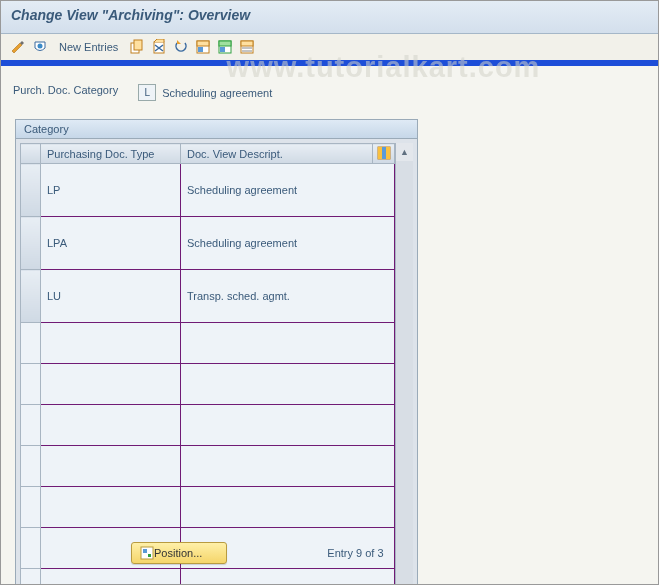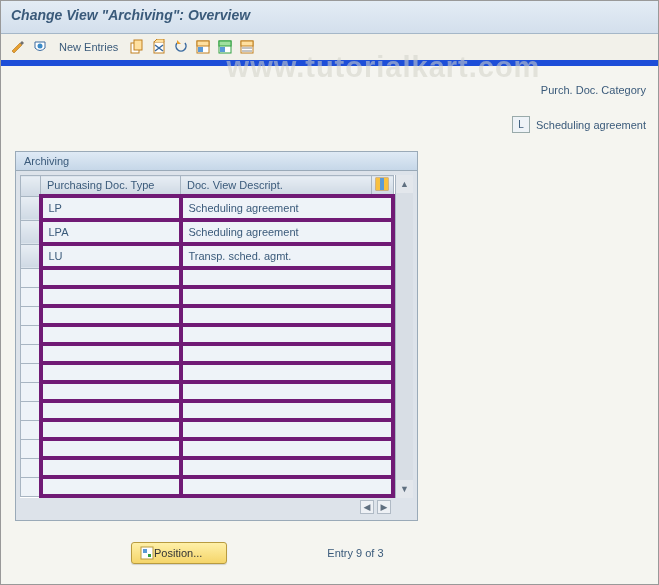--- a/index.html
+++ b/index.html
@@ -43,23 +43,22 @@
     cursor: pointer;
   }
   .tool-text {
     color: #3a5a7a;
     padding: 2px 6px;
     cursor: pointer;
   }
   .filter-row {
     padding: 18px 12px 8px 12px;
     display: flex;
-    align-items: flex-end;
+    align-items: flex-start;
     gap: 20px;
-    flex-direction: column;
   }
   .filter-label { color: #3a5a7a; }
   .filter-box {
     display: inline-flex;
     align-items: center;
     gap: 6px;
   }
   .filter-code {
     display: inline-block;
     width: 18px;
@@ -117,22 +116,22 @@
     background: linear-gradient(#e8eef4, #cfd9e4);
     border: 1px solid #a8b5c2;
     padding:0;
   }
   th.config-col, td.config-col {
     width: 22px;
     padding: 0;
     text-align: center;
   }
   td {
-    border: 4px solid #701a75;
-    padding: 4px 6px;
+    border: 1px solid #701a75;
+    padding: 20px 6px;
     height: 19px;
     background: #eef3f8;
     color: #3a5a7a;
     white-space: nowrap;
     overflow: hidden;
   }
   tr.empty td {
     background: #eef3f8;
   }
   .vscroll {
@@ -286,21 +285,21 @@
 
 <div class="filter-row">
   <span class="filter-label">Purch. Doc. Category</span>
   <span class="filter-box">
     <span class="filter-code">L</span>
     <span class="filter-value">Scheduling agreement</span>
   </span>
 </div>
 
 <div class="panel">
-  <div class="panel-header">Archiving</div>
+  <div class="panel-header">Category</div>
   <div class="panel-body">
     <div class="table-wrap">
       <div class="table-area">
         <table>
           <thead>
             <tr>
               <th class="sel-col"></th>
               <th style="width:140px">Purchasing Doc. Type</th>
               <th>Doc. View Descript.</th>
               <th class="config-col">

